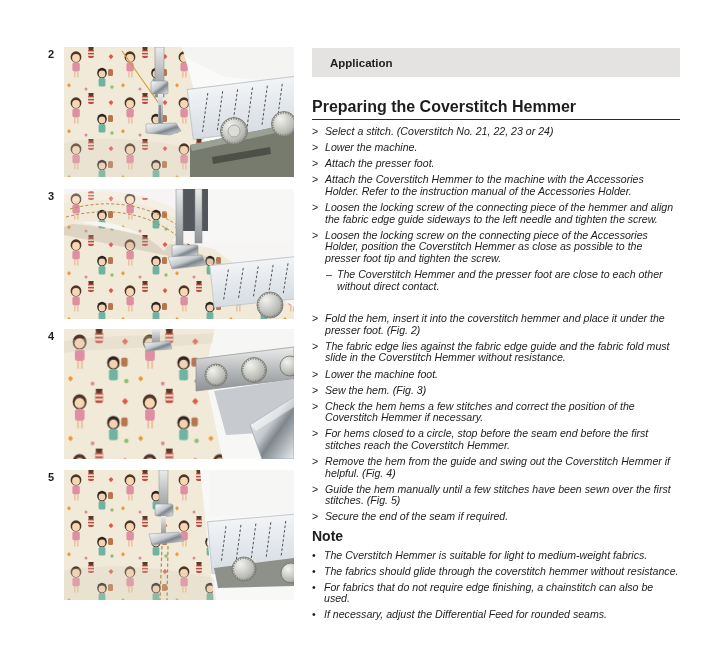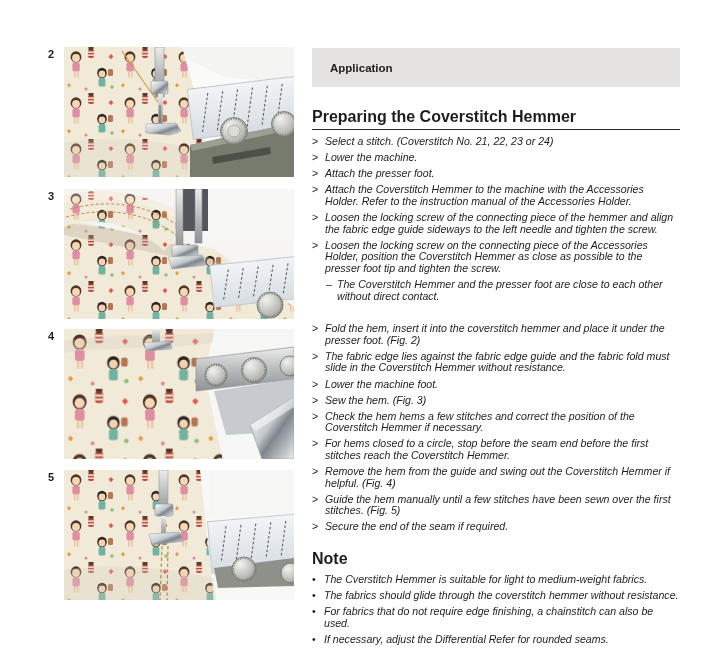--- a/index.html
+++ b/index.html
@@ -4,30 +4,30 @@
 <style>
   html,body{margin:0;padding:0;background:#ffffff;}
   .page{position:relative;width:727px;height:669px;background:#ffffff;overflow:hidden;
         font-family:"Liberation Sans",sans-serif;color:#1d1d1b;}
   
   .figure{position:absolute;left:48px;display:flex;align-items:flex-start;}
   .fig-num{width:16px;flex:none;font-size:11px;font-weight:700;line-height:12px;padding-top:1px;}
   .fig-img{width:230px;height:130px;display:block;}
   
   .content{position:absolute;left:312px;top:48px;width:368px;}
-  .app-box{background:#e4e3e1;height:39px;display:flex;align-items:center;
+  .app-box{background:#e4e3e1;height:29px;display:flex;align-items:center;
            padding-left:18px;box-sizing:border-box;font-size:11.5px;font-weight:700;}
   .sec{margin-top:21px;}
   .sec-title{font-size:16px;font-weight:700;padding-bottom:3px;border-bottom:1px solid #2a2a28;margin-bottom:6px;}
   .item{display:flex;margin-bottom:4.5px;font-size:10.6px;line-height:11.6px;}
   .marker{width:13px;flex:none;}
   .itx{flex:1;font-style:italic;}
   .item.sub{margin-left:14px;margin-top:2px;margin-bottom:6px;}
   .item.sub .marker{width:11px;}
-  .note-title{font-size:16px;font-weight:700;margin-top:17px;margin-bottom:6px;}
+  .note-title{font-size:14px;font-weight:700;margin-top:4px;margin-bottom:6px;}
   .note .marker{width:12px;}
 </style>
 </head>
 <body>
 
 <svg width="0" height="0" style="position:absolute;width:0;height:0;overflow:hidden" aria-hidden="true">
   <defs>
     <linearGradient id="gMetal" x1="0" y1="0" x2="0" y2="1">
       <stop offset="0" stop-color="#ececec"></stop>
         <stop offset="0.5" stop-color="#b9bcbd"></stop>
@@ -282,18 +282,18 @@
       <div class="item">
         <span class="marker">•</span>
         <span class="itx">The fabrics should glide through the coverstitch hemmer without resistance.</span>
       </div>
       <div class="item">
         <span class="marker">•</span>
         <span class="itx">For fabrics that do not require edge finishing, a chainstitch can also be used.</span>
       </div>
       <div class="item">
         <span class="marker">•</span>
-        <span class="itx">If necessary, adjust the Differential Refer for rounded seams.</span>
+        <span class="itx">If necessary, adjust the Differential Feed for rounded seams.</span>
       </div>
     </div>
 
   </div>
 </div>
 
 </body></html>

